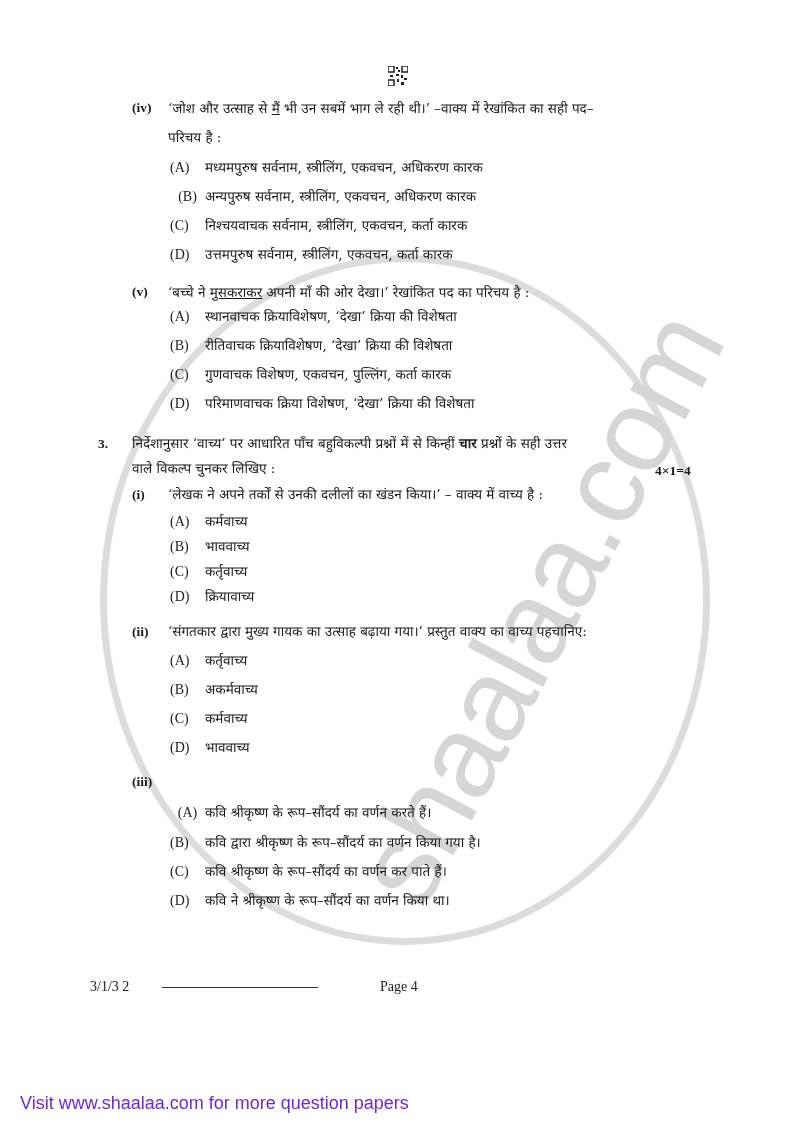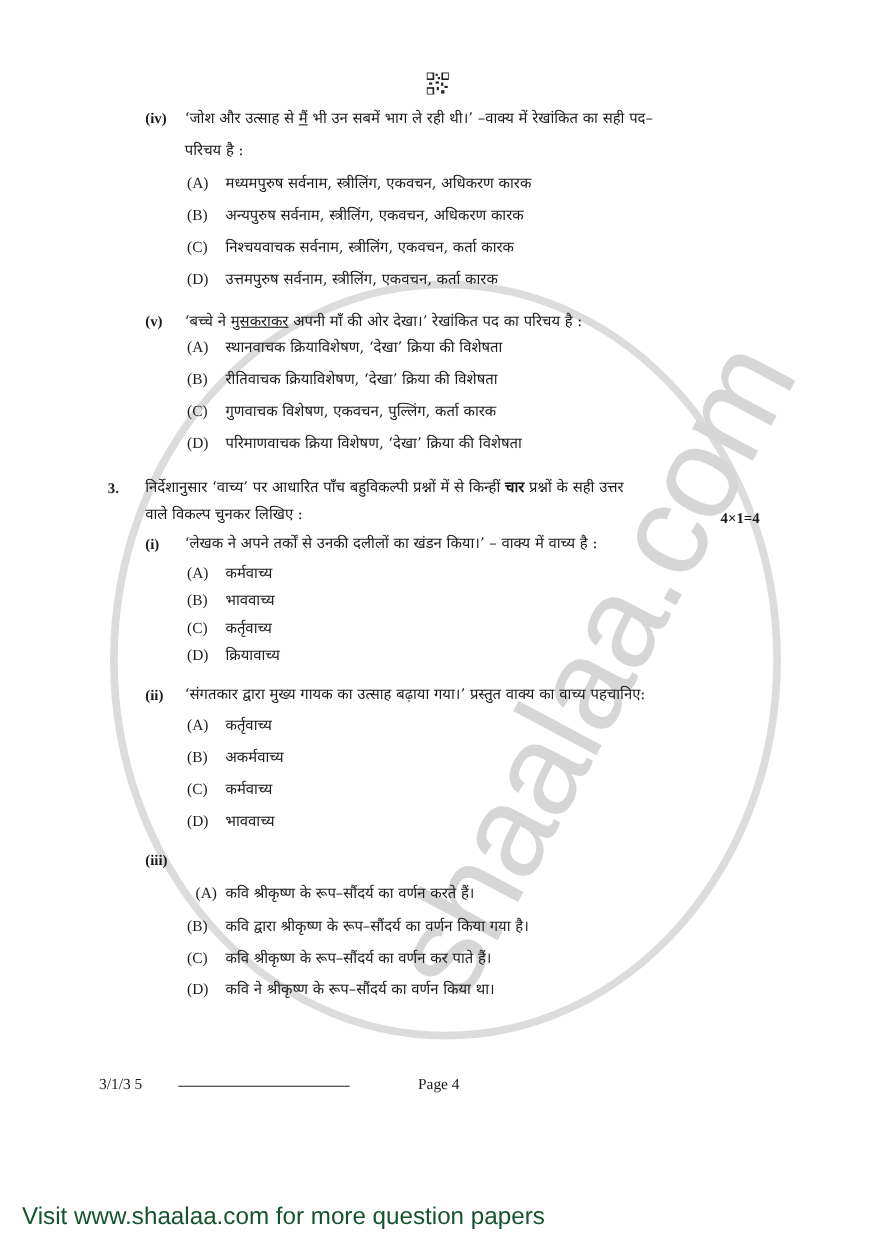--- a/index.html
+++ b/index.html
@@ -13,21 +13,21 @@
   .qr { position:absolute; left:388px; top:66px; width:20px; height:20px; }
   .line { position:absolute; font-size:13.5px; white-space:nowrap; line-height:18px; }
   .qnum { position:absolute; font-weight:bold; font-size:13.5px; font-family:"Liberation Serif", serif; }
   .opt-label { display:inline-block; width:35px; font-family:"Liberation Serif", serif; font-size:14px; }
   .u { text-decoration:underline; }
   .b { font-weight:bold; }
   .marks { position:absolute; left:655px; top:463px; font-weight:bold; font-size:13.5px; font-family:"Liberation Serif", serif; }
   .footer-code { position:absolute; left:90px; top:979px; font-family:"Liberation Serif", serif; font-size:14px; }
   .footer-rule { position:absolute; left:162px; top:987px; width:156px; height:1px; background:#333; }
   .footer-page { position:absolute; left:380px; top:979px; font-family:"Liberation Serif", serif; font-size:14px; }
-  .visit { position:absolute; left:20px; top:1093px; font-family:"Liberation Sans", sans-serif; font-size:22px; color:#14532d; }
+  .visit { position:absolute; left:20px; top:1093px; font-family:"Liberation Sans", sans-serif; font-size:18px; color:#6d28d9; }
 </style>
 </head>
 <body>
 
 <div class="watermark-circle"></div>
 <div class="watermark-text">shaalaa.com</div>
 
 <div class="content">
 
   <svg class="qr" viewBox="0 0 20 20">
@@ -44,21 +44,21 @@
       <rect x="2" y="9" width="3" height="2" fill="#222"></rect>
   </svg>
 
   <span class="qnum" style="left:132px;top:100px;">(iv)</span>
   <div class="line" style="left:168px;top:99px;">
     <span>‘जोश और उत्साह से </span><span class="u">मैं</span><span> भी उन सबमें भाग ले रही थी।’ –वाक्य में रेखांकित का सही पद–</span>
   </div>
   <div class="line" style="left:168px;top:128px;">परिचय है :</div>
 
   <div class="line" style="left:170px;top:158px;"><span class="opt-label">(A)</span><span>मध्यमपुरुष सर्वनाम, स्त्रीलिंग, एकवचन, अधिकरण कारक</span></div>
-  <div class="line" style="left:170px;top:187px;"><span class="opt-label">(B)</span><span>अन्यपुरुष सर्वनाम, स्त्रीलिंग, एकवचन, अधिकरण कारक</span></div>
+  <div class="line" style="left:170px;top:187px;text-align:center;"><span class="opt-label">(B)</span><span>अन्यपुरुष सर्वनाम, स्त्रीलिंग, एकवचन, अधिकरण कारक</span></div>
   <div class="line" style="left:170px;top:245px;"><span class="opt-label">(D)</span><span>उत्तमपुरुष सर्वनाम, स्त्रीलिंग, एकवचन, कर्ता कारक</span></div>
   <div class="line" style="left:170px;top:216px;"><span class="opt-label">(C)</span><span>निश्चयवाचक सर्वनाम, स्त्रीलिंग, एकवचन, कर्ता कारक</span></div>
 
   <span class="qnum" style="left:132px;top:284px;">(v)</span>
   <div class="line" style="left:168px;top:283px;">
     <span>‘बच्चे ने </span><span class="u">मुसकराकर</span><span> अपनी माँ की ओर देखा।’ रेखांकित पद का परिचय है :</span>
   </div>
   <div class="line" style="left:170px;top:307px;"><span class="opt-label">(A)</span><span>स्थानवाचक क्रियाविशेषण, ‘देखा’ क्रिया की विशेषता</span></div>
   <div class="line" style="left:170px;top:336px;"><span class="opt-label">(B)</span><span>रीतिवाचक क्रियाविशेषण, ‘देखा’ क्रिया की विशेषता</span></div>
   <div class="line" style="left:170px;top:365px;"><span class="opt-label">(C)</span><span>गुणवाचक विशेषण, एकवचन, पुल्लिंग, कर्ता कारक</span></div>
@@ -84,18 +84,18 @@
   <div class="line" style="left:170px;top:680px;"><span class="opt-label">(B)</span><span>अकर्मवाच्य</span></div>
   <div class="line" style="left:170px;top:709px;"><span class="opt-label">(C)</span><span>कर्मवाच्य</span></div>
   <div class="line" style="left:170px;top:738px;"><span class="opt-label">(D)</span><span>भाववाच्य</span></div>
 
   <span class="qnum" style="left:132px;top:774px;">(iii)</span>
   <div class="line" style="left:170px;top:803px;text-align:center;"><span class="opt-label">(A)</span><span>कवि श्रीकृष्ण के रूप–सौंदर्य का वर्णन करते हैं।</span></div>
   <div class="line" style="left:170px;top:833px;"><span class="opt-label">(B)</span><span>कवि द्वारा श्रीकृष्ण के रूप–सौंदर्य का वर्णन किया गया है।</span></div>
   <div class="line" style="left:170px;top:862px;"><span class="opt-label">(C)</span><span>कवि श्रीकृष्ण के रूप–सौंदर्य का वर्णन कर पाते हैं।</span></div>
   <div class="line" style="left:170px;top:891px;"><span class="opt-label">(D)</span><span>कवि ने श्रीकृष्ण के रूप–सौंदर्य का वर्णन किया था।</span></div>
 
-  <span class="footer-code">3/1/3 5</span>
+  <span class="footer-code">3/1/3 2</span>
   <div class="footer-rule"></div>
   <span class="footer-page">Page 4</span>
 
   <div class="visit">Visit www.shaalaa.com for more question papers</div>
 </div>
 
 </body></html>

